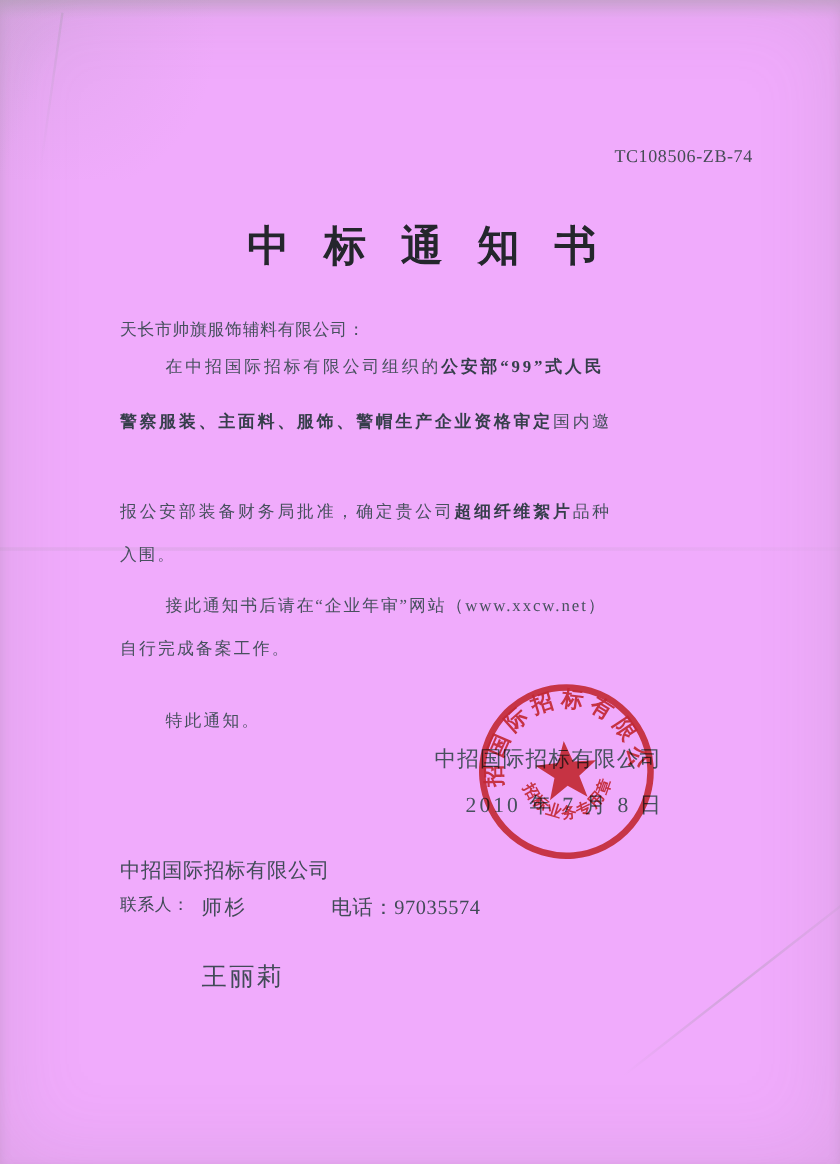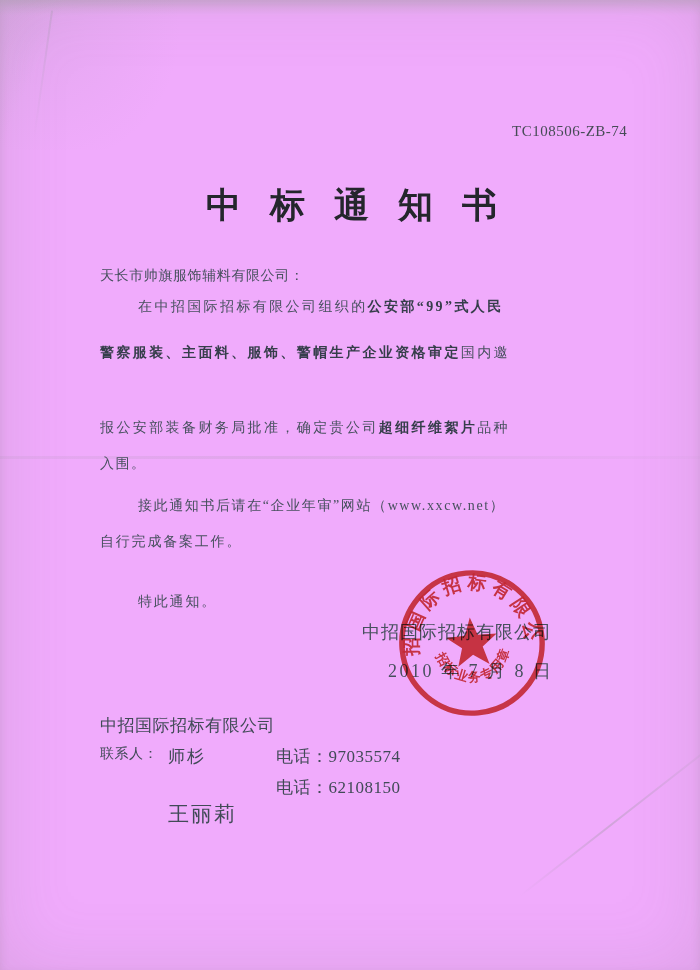--- a/index.html
+++ b/index.html
@@ -128,15 +128,14 @@
     <text fill="#cb2b24" opacity="0.92" style="font-size:13px;font-weight:bold;letter-spacing:1.5px;font-family:'Liberation Serif',serif;">
       <textPath href="#arcBottom" startOffset="50%" text-anchor="middle">招标业务专用章</textPath>
     </text>
   </svg>
 
   <div class="footer-company">中招国际招标有限公司</div>
   <div class="contact-label">联系人：</div>
   <div class="contact-name-1">师杉</div>
   <div class="contact-phone-1">电话：97035574</div>
   <div class="contact-name-2">王丽莉</div>
-  <div class="contact-phone-2">电话：62108150</div>
 
 </div>
 
 </body></html>

